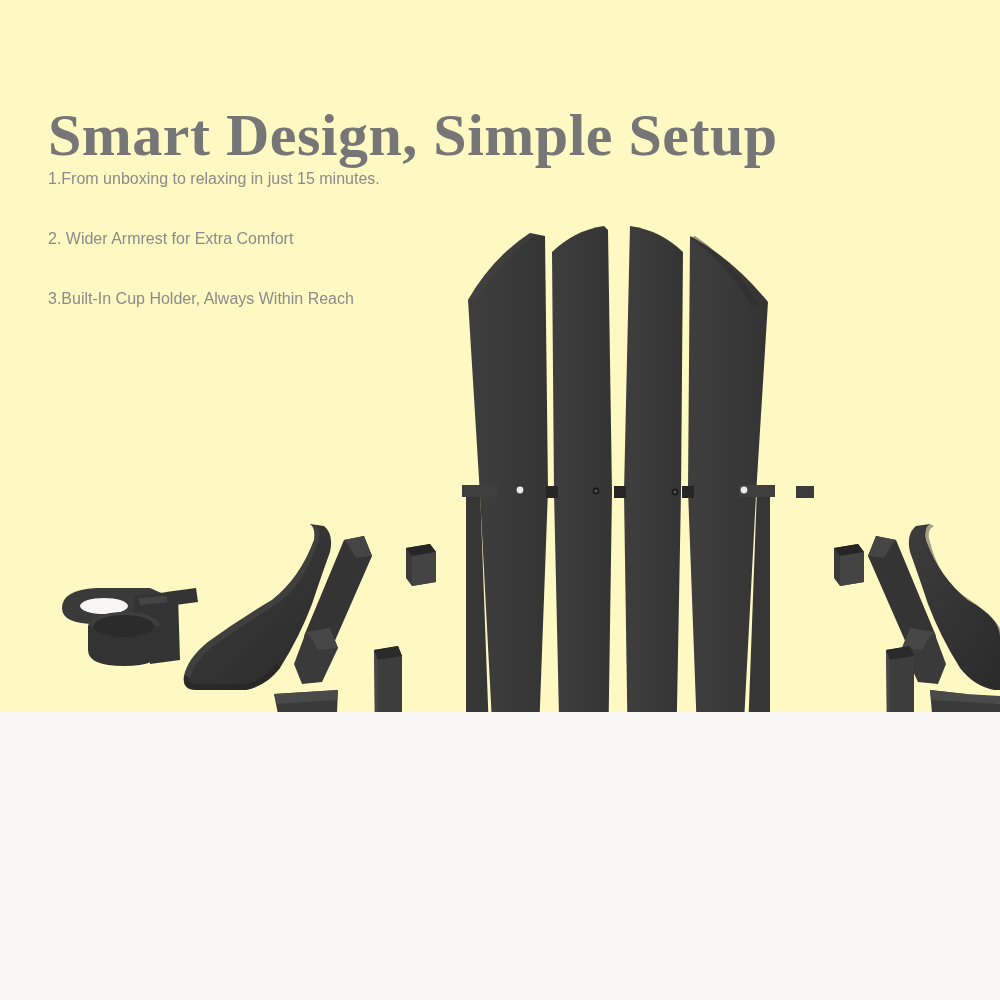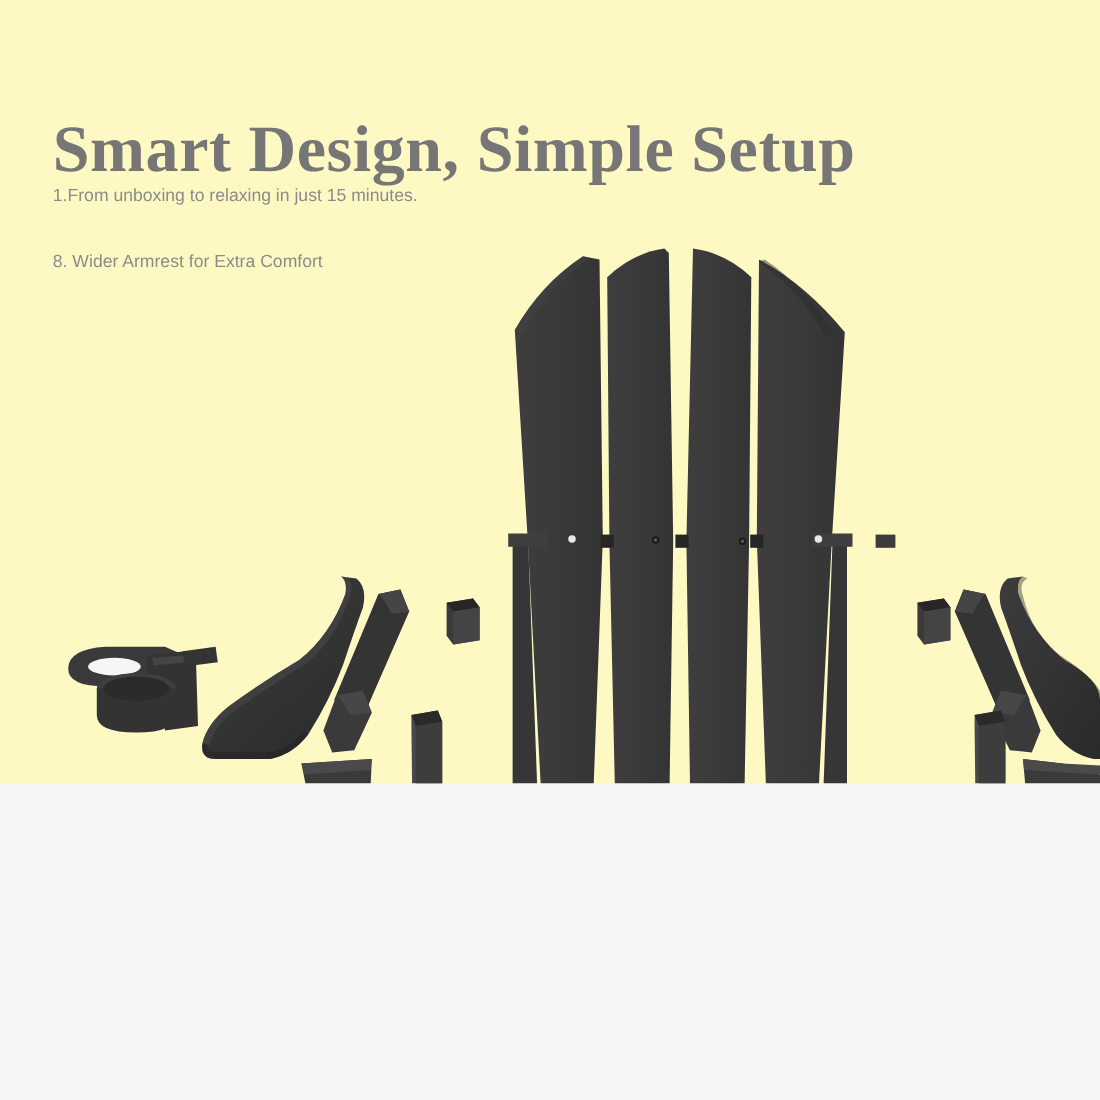--- a/index.html
+++ b/index.html
@@ -64,21 +64,22 @@
 </style>
 </head>
 <body>
 
 <div id="page">
 
   <h1 class="headline">Smart Design, Simple Setup</h1>
 
   <div class="bullets">
     <div class="bullet">1.From unboxing to relaxing in just 15 minutes.</div>
-    <div class="bullet">8. Wider Armrest for Extra Comfort</div>
+    <div class="bullet">2. Wider Armrest for Extra Comfort</div>
+    <div class="bullet">3.Built-In Cup Holder, Always Within Reach</div>
   </div>
 
   <svg id="art" viewBox="0 0 1000 1000" xmlns="http://www.w3.org/2000/svg">
     <defs>
       <linearGradient id="gSlat" x1="0" y1="0" x2="1" y2="0">
         <stop offset="0%" stop-color="#3e3e3e"></stop>
         <stop offset="45%" stop-color="#3a3a3a"></stop>
         <stop offset="100%" stop-color="#343434"></stop>
       </linearGradient>
       <linearGradient id="gPanel" x1="0" y1="0" x2="0" y2="1">

